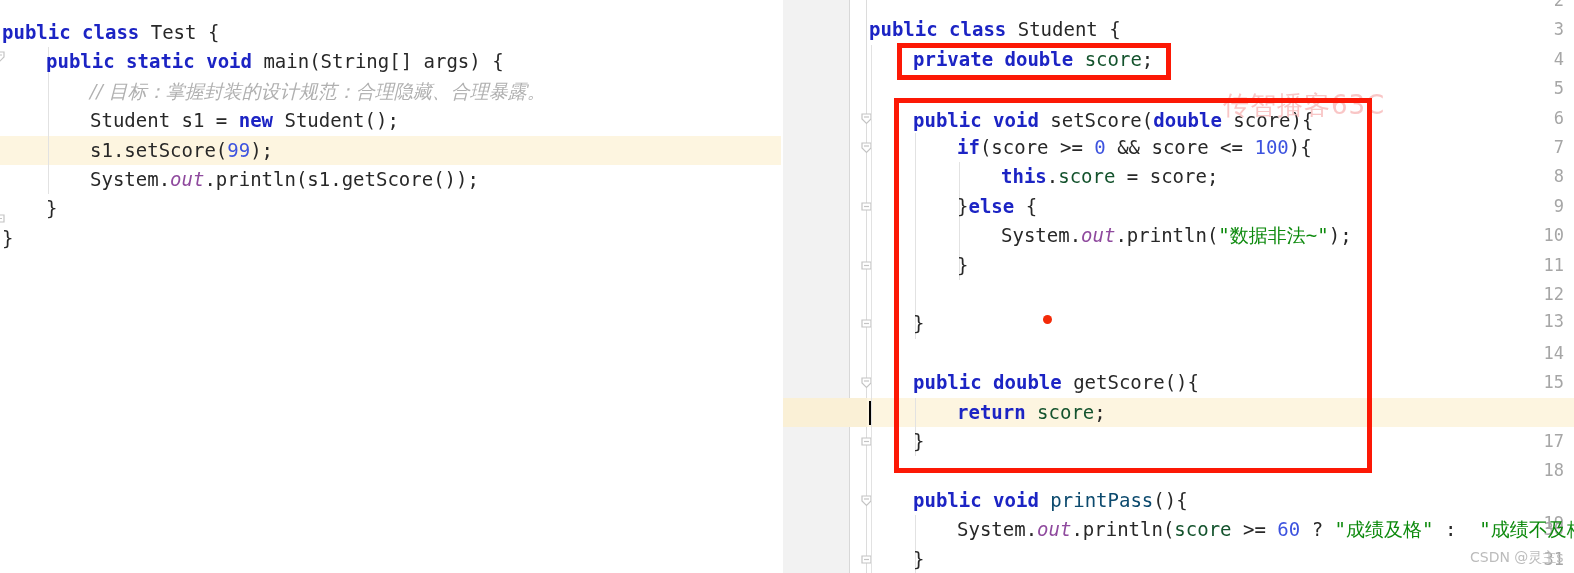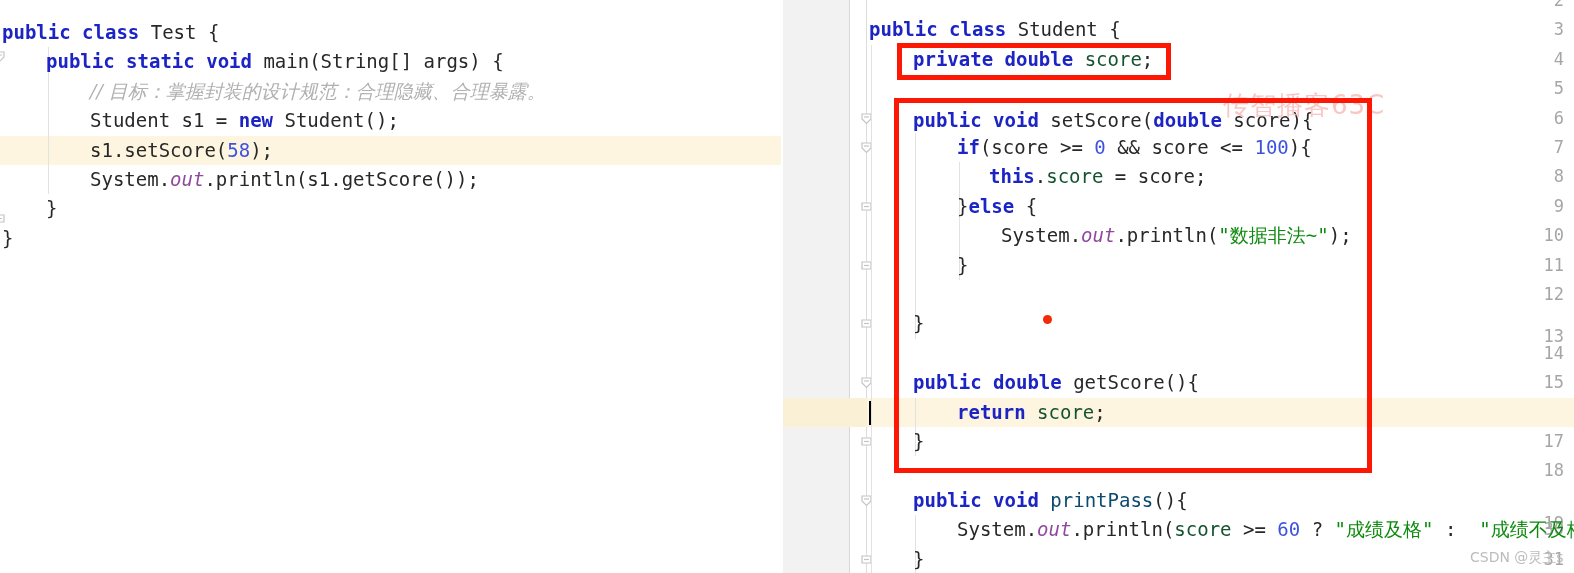--- a/index.html
+++ b/index.html
@@ -160,42 +160,42 @@
           <path d="M3 4 H12 V11 H3 Z" fill="#ffffff" stroke="#c4c4c4" stroke-width="1.2"></path>
           <line x1="5" y1="7.5" x2="10" y2="7.5" stroke="#c4c4c4" stroke-width="1.2"></line>
         </svg>
       </div>
     </div>
   <div id="left-code">
       <div class="code-line" style="top:6px;left:2px;"><span class="kw">public</span><span class="plain"> </span><span class="kw">class</span><span class="plain"> Test {</span></div>
       <div class="code-line" style="top:35.4px;left:46px;"><span class="kw">public</span><span class="plain"> </span><span class="kw">static</span><span class="plain"> </span><span class="kw">void</span><span class="plain"> main(String[] args) {</span></div>
       <div class="code-line" style="top:64.8px;left:90px;"><span class="cmt">// 目标：掌握封装的设计规范：合理隐藏、合理暴露。</span></div>
       <div class="code-line" style="top:94.19999999999999px;left:90px;"><span class="plain">Student s1 = </span><span class="kw">new</span><span class="plain"> Student();</span></div>
-      <div class="code-line" style="top:123.6px;left:90px;"><span class="plain">s1.setScore(</span><span class="num">58</span><span class="plain">);</span></div>
+      <div class="code-line" style="top:123.6px;left:90px;"><span class="plain">s1.setScore(</span><span class="num">99</span><span class="plain">);</span></div>
       <div class="code-line" style="top:153px;left:90px;"><span class="plain">System.</span><span class="ital">out</span><span class="plain">.println(s1.getScore());</span></div>
       <div class="code-line" style="top:182.39999999999998px;left:46px;"><span class="plain">}</span></div>
       <div class="code-line" style="top:211.79999999999998px;left:2px;"><span class="plain">}</span></div>
     </div>
 </div>
 
 <div id="right-pane">
   <div class="gutter"></div>
   <div id="right-gutter-nums">
       <div class="gutter-num" style="top:-14px;">2</div>
       <div class="gutter-num" style="top:15.399999999999999px;">3</div>
       <div class="gutter-num" style="top:44.8px;">4</div>
       <div class="gutter-num" style="top:74.19999999999999px;">5</div>
       <div class="gutter-num" style="top:103.6px;">6</div>
       <div class="gutter-num" style="top:133px;">7</div>
       <div class="gutter-num" style="top:162.39999999999998px;">8</div>
       <div class="gutter-num" style="top:191.79999999999998px;">9</div>
       <div class="gutter-num" style="top:221.2px;">10</div>
       <div class="gutter-num" style="top:250.59999999999997px;">11</div>
       <div class="gutter-num" style="top:280px;">12</div>
-      <div class="gutter-num" style="top:322px;">13</div>
+      <div class="gutter-num" style="top:307px;">13</div>
       <div class="gutter-num" style="top:338.79999999999995px;">14</div>
       <div class="gutter-num" style="top:368.2px;">15</div>
       <div class="gutter-num" style="top:397.59999999999997px;color:#8a8a8a;">16</div>
       <div class="gutter-num" style="top:427px;">17</div>
       <div class="gutter-num" style="top:456.4px;">18</div>
       <div class="gutter-num" style="top:509px;">19</div>
       <div class="gutter-num" style="top:515.1999999999999px;">30</div>
       <div class="gutter-num" style="top:544.6px;">31</div>
     </div>
   <div class="fold-rail"></div>
@@ -265,21 +265,21 @@
       <div class="indent-guide" style="left:176px;top:162.4px;height:58.8px;"></div>
       <div class="indent-guide" style="left:176px;top:221.2px;height:58.8px;"></div>
       <div class="indent-guide" style="left:132px;top:397.59999999999997px;height:58.8px;"></div>
       <div class="indent-guide" style="left:132px;top:515.1999999999999px;height:58.8px;"></div>
     </div>
   <div id="right-code">
       <div class="code-line" style="top:15.399999999999999px;left:86px;"><span class="kw">public</span><span class="plain"> </span><span class="kw">class</span><span class="plain"> Student {</span></div>
       <div class="code-line" style="top:44.8px;left:130px;"><span class="kw">private</span><span class="plain"> </span><span class="kw">double</span><span class="plain"> </span><span class="fld">score</span><span class="plain">;</span></div>
       <div class="code-line" style="top:106px;left:130px;"><span class="kw">public</span><span class="plain"> </span><span class="kw">void</span><span class="plain"> setScore(</span><span class="kw">double</span><span class="plain"> score){</span></div>
       <div class="code-line" style="top:133px;left:174px;"><span class="kw">if</span><span class="plain">(score &gt;= </span><span class="num">0</span><span class="plain"> &amp;&amp; score &lt;= </span><span class="num">100</span><span class="plain">){</span></div>
-      <div class="code-line" style="top:162.39999999999998px;left:206px;"><span class="kw">this</span><span class="plain">.</span><span class="fld">score</span><span class="plain"> = score;</span></div>
+      <div class="code-line" style="top:162.39999999999998px;left:218px;"><span class="kw">this</span><span class="plain">.</span><span class="fld">score</span><span class="plain"> = score;</span></div>
       <div class="code-line" style="top:191.79999999999998px;left:174px;"><span class="plain">}</span><span class="kw">else</span><span class="plain"> {</span></div>
       <div class="code-line" style="top:221.2px;left:218px;"><span class="plain">System.</span><span class="ital">out</span><span class="plain">.println(</span><span class="str">"数据非法~"</span><span class="plain">);</span></div>
       <div class="code-line" style="top:250.59999999999997px;left:174px;"><span class="plain">}</span></div>
       <div class="code-line" style="top:309.4px;left:130px;"><span class="plain">}</span></div>
       <div class="code-line" style="top:368.2px;left:130px;"><span class="kw">public</span><span class="plain"> </span><span class="kw">double</span><span class="plain"> getScore(){</span></div>
       <div class="code-line" style="top:397.59999999999997px;left:174px;"><span class="kw">return</span><span class="plain"> </span><span class="fld">score</span><span class="plain">;</span></div>
       <div class="code-line" style="top:427px;left:130px;"><span class="plain">}</span></div>
       <div class="code-line" style="top:485.79999999999995px;left:130px;"><span class="kw">public</span><span class="plain"> </span><span class="kw">void</span><span class="plain"> </span><span class="gray">printPass</span><span class="plain">(){</span></div>
       <div class="code-line" style="top:515.1999999999999px;left:174px;"><span class="plain">System.</span><span class="ital">out</span><span class="plain">.println(</span><span class="fld">score</span><span class="plain"> &gt;= </span><span class="num">60</span><span class="plain"> ? </span><span class="str">"成绩及格"</span><span class="plain"> :  </span><span class="str">"成绩不及格"</span></div>
       <div class="code-line" style="top:544.6px;left:130px;"><span class="plain">}</span></div>

